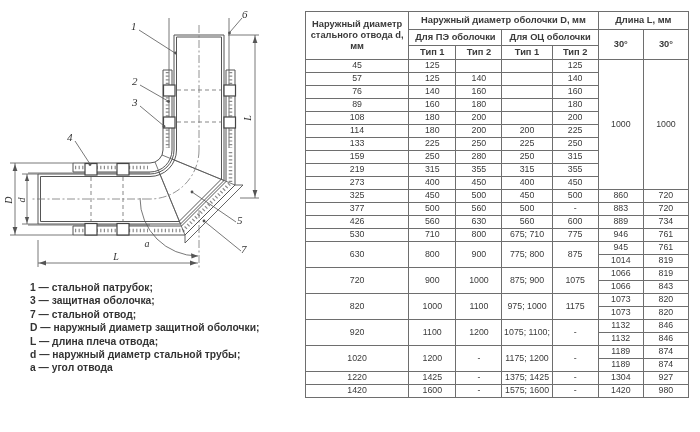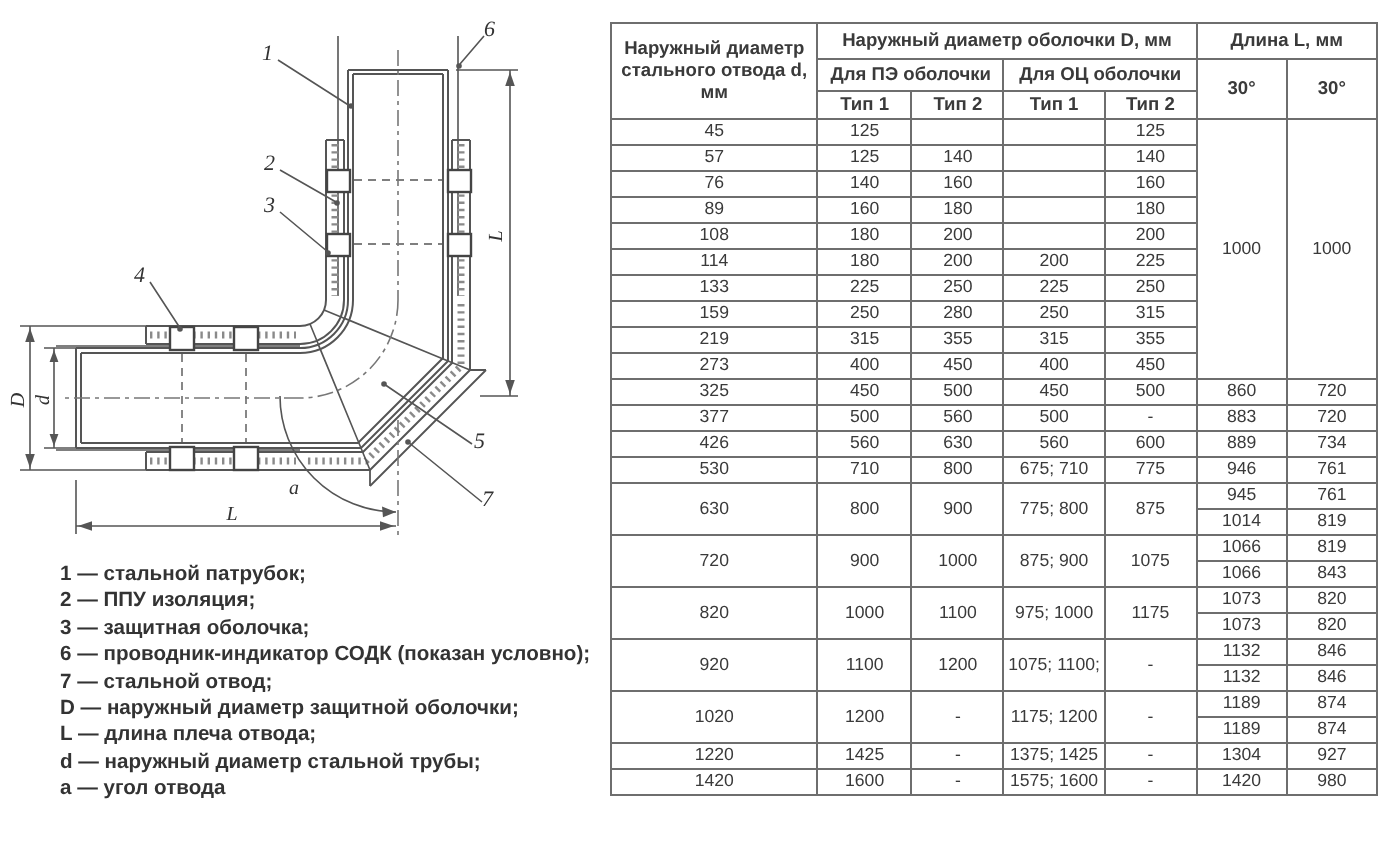--- a/index.html
+++ b/index.html
@@ -123,23 +123,21 @@
 
     <text class="dia-dim" x="12" y="200" transform="rotate(-90 12 200)" text-anchor="middle">D</text>
     <text class="dia-dim" x="24.5" y="200" transform="rotate(-90 24.5 200)" text-anchor="middle">d</text>
     <text class="dia-dim" x="251" y="118" transform="rotate(-90 251 118)" text-anchor="middle">L</text>
     <text class="dia-dim" x="116" y="260" text-anchor="middle">L</text>
     <text class="dia-dim" x="147" y="247" text-anchor="middle">a</text>
   </svg>
 
   <div class="legend">
       <div class="legend-line">1 — стальной патрубок;</div>
-      <div class="legend-line">2 — ППУ изоляция;</div>
       <div class="legend-line">3 — защитная оболочка;</div>
-      <div class="legend-line">6 — проводник-индикатор СОДК (показан условно);</div>
       <div class="legend-line">7 — стальной отвод;</div>
       <div class="legend-line">D — наружный диаметр защитной оболочки;</div>
       <div class="legend-line">L — длина плеча отвода;</div>
       <div class="legend-line">d — наружный диаметр стальной трубы;</div>
       <div class="legend-line">a — угол отвода</div>
     </div>
 
   <div class="spec-table-wrap">
     <table class="spec">
       <colgroup>

